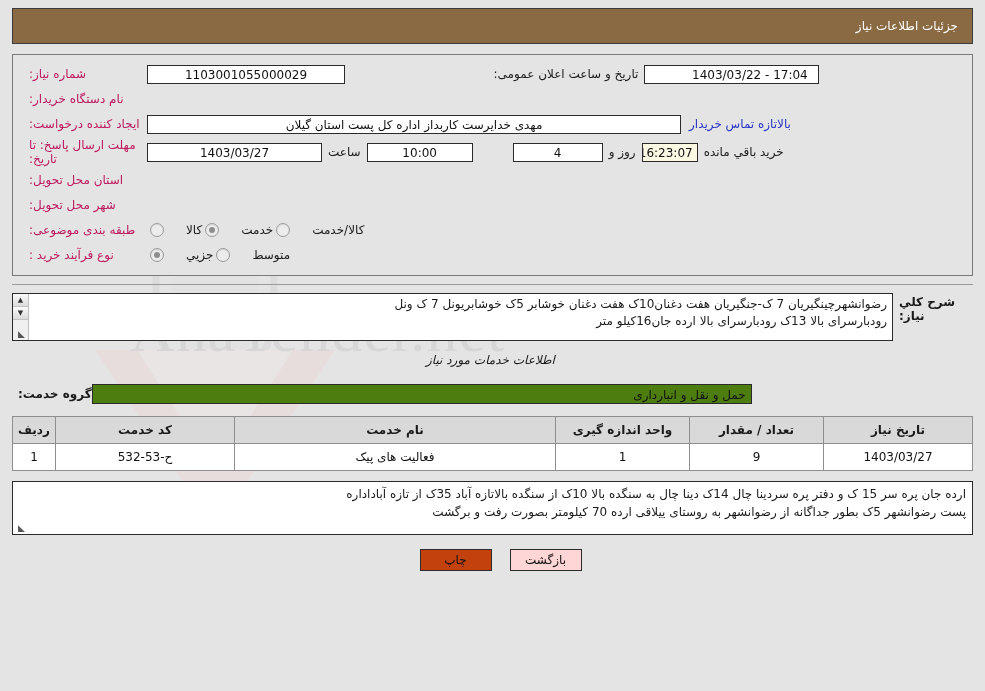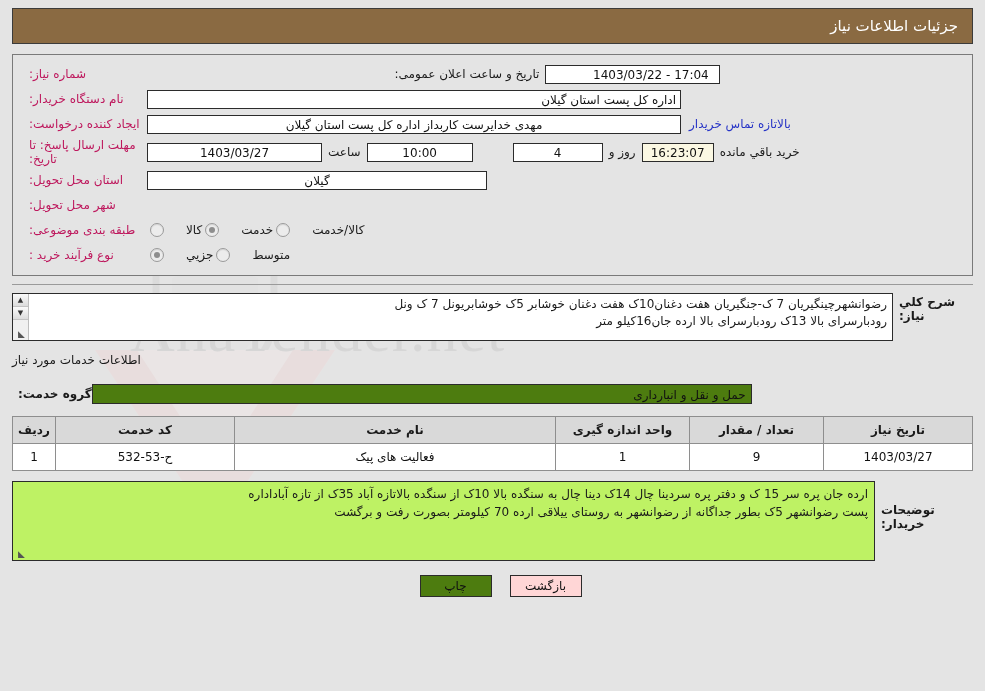--- a/index.html
+++ b/index.html
@@ -62,21 +62,21 @@
     box-sizing: border-box;
     display: flex;
     align-items: center;
     justify-content: flex-start;
     padding: 0 14px;
     position: relative;
     z-index: 10;
   }
   .header-bar .title {
     color: #ffffff;
-    font-size: 15px;
+    font-size: 12px;
   }
 
   
   .panel {
     margin: 10px 12px 0 12px;
     border: 1px solid #7a7a7a;
     background: #e4e4e4;
     position: relative;
     z-index: 10;
     box-sizing: border-box;
@@ -128,21 +128,21 @@
     padding: 0 8px;
     cursor: pointer;
     white-space: nowrap;
   }
 
   
   .w-need-no   { width: 198px; }
   .w-date      { width: 175px; }
   .w-time      { width: 106px; }
   .w-days      { width: 90px; }
-  .w-clock     { width: 72px; }
+  .w-clock     { width: 56px; }
   .w-pub       { width: 175px; padding-left: 40px; }
   .w-blank-lg  { width: 534px; }
   .w-blank-md  { width: 340px; }
 
   
   .radio {
     display: inline-block;
     width: 12px;
     height: 12px;
     border-radius: 50%;
@@ -232,24 +232,25 @@
     height: 10px;
     color: #555;
     font-size: 9px;
     line-height: 10px;
   }
 
   
   .section-head {
     margin: 12px 12px 17px 12px;
     font-size: 12px;
-    text-align: left;
+    text-align: center;
     padding-right: 4px;
     position: relative;
     z-index: 10;
+    font-style: italic;
   }
 
   
   .svc-row {
     display: flex;
     align-items: center;
     justify-content: flex-end;
     margin: 10px 12px 0 12px;
     position: relative;
     z-index: 10;
@@ -323,22 +324,22 @@
     font-weight: bold;
     font-size: 12px;
     width: 92px;
     min-width: 92px;
     text-align: left;
     padding: 22px 0 0 6px;
   }
   .notes-box {
     flex: 1;
     border: 1px solid #2b2b2b;
-    background: #bef264;
-    height: 80px;
+    background: #ffffff;
+    height: 54px;
     box-sizing: border-box;
     position: relative;
     overflow: hidden;
   }
   .notes-box .ta-text {
     padding: 3px 6px 2px 6px;
     font-size: 12px;
     line-height: 18px;
     text-align: right;
     white-space: pre-line;
@@ -358,21 +359,21 @@
     height: 22px;
     min-width: 72px;
     line-height: 20px;
     text-align: center;
     font-size: 12px;
     padding: 0 14px;
     cursor: pointer;
     box-sizing: border-box;
     color: #111;
   }
-  .btn.print  { background: #4d7c0f; margin-left: 16px; }
+  .btn.print  { background: #c2410c; margin-left: 16px; }
   .btn.back   { background: #ffd6d6; }
 
   .hsep {
     margin: 8px 12px 0 12px;
     border-top: 1px solid #9a9a9a;
     position: relative;
     z-index: 10;
   }
 </style>
 </head>
@@ -394,26 +395,26 @@
   <span class="title">جزئیات اطلاعات نیاز</span>
 </div>
 
 <div class="panel top">
 
   <div class="frow">
     <div style="flex:1"></div>
     <div class="fld w-pub">17:04 - 1403/03/22</div>
     <div class="inline-lbl">تاریخ و ساعت اعلان عمومی:</div>
     <div style="flex:1"></div>
+    <div class="fld w-need-no">1103001055000029</div>
     <div class="lbl">شماره نیاز:</div>
   </div>
 
   <div class="frow">
     <div style="flex:1"></div>
-    <div class="fld rt w-blank-lg">اداره کل پست استان گیلان</div>
     <div class="lbl">نام دستگاه خریدار:</div>
   </div>
 
   <div class="frow">
     <div style="flex:1"></div>
     <div class="link">بالاتازه تماس خریدار</div>
     <div class="fld w-blank-lg">مهدی  خدایرست  کاربداز  اداره کل پست استان گیلان</div>
     <div class="lbl">ایجاد کننده درخواست:</div>
   </div>
 
@@ -425,21 +426,20 @@
     <div class="fld w-days">4</div>
     <div style="width:40px"></div>
     <div class="fld w-time">10:00</div>
     <div class="inline-lbl">ساعت</div>
     <div class="fld w-date">1403/03/27</div>
     <div class="lbl two-line">مهلت ارسال پاسخ: تا تاریخ:</div>
   </div>
 
   <div class="frow">
     <div style="flex:1"></div>
-    <div class="fld w-blank-md">گیلان</div>
     <div class="lbl">استان محل تحویل:</div>
   </div>
 
   <div class="frow">
     <div style="flex:1"></div>
     <div class="lbl">شهر محل تحویل:</div>
   </div>
 
   <div class="frow">
     <div style="flex:1"></div>
@@ -508,21 +508,20 @@
         <td>1</td>
         <td>فعالیت های پیک</td>
         <td>ح-53-532</td>
         <td>1</td>
       </tr>
     </tbody>
   </table>
 </div>
 
 <div class="notes-wrap">
-  <div class="notes-label">توضیحات خریدار:</div>
   <div class="notes-box">
     <div class="ta-text">ارده جان پره سر 15 ک و دفتر پره سردینا چال  14ک دینا چال به سنگده بالا  10ک از سنگده بالاتازه آباد 35ک از تازه آباداداره
 پست رضوانشهر 5ک بطور جداگانه از رضوانشهر به روستای ییلاقی ارده 70 کیلومتر بصورت رفت و برگشت</div>
     <div class="resize-grip">◣</div>
   </div>
 </div>
 
 <div class="footer">
   <div class="btn back">بازگشت</div>
   <div class="btn print">چاپ</div>

